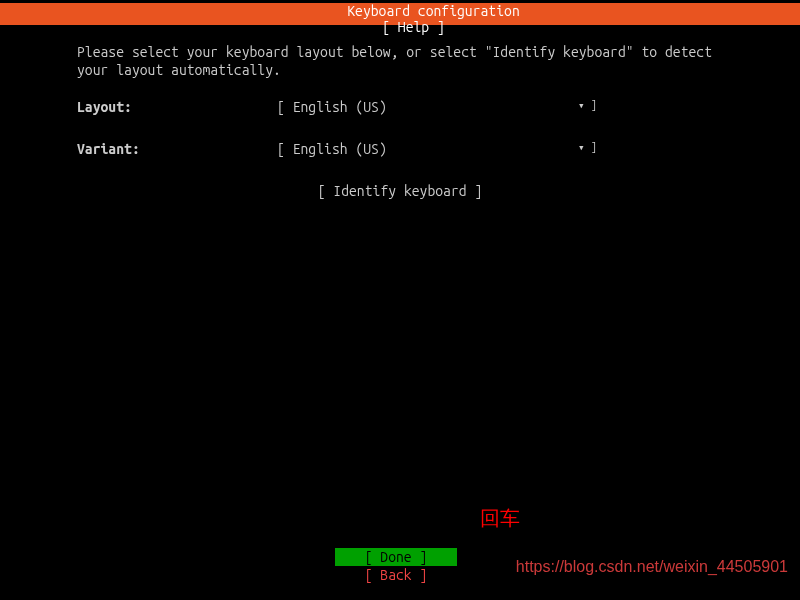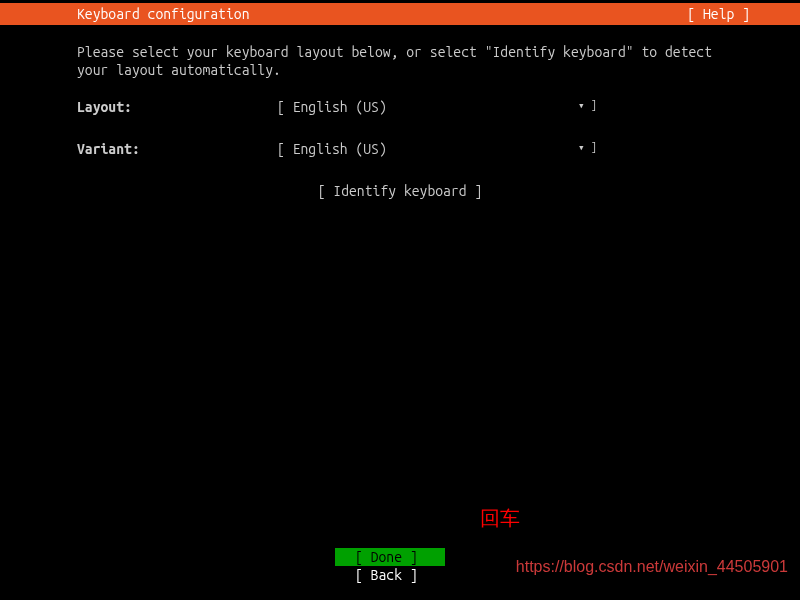--- a/index.html
+++ b/index.html
@@ -19,20 +19,21 @@
     }
     .header {
       background: #e95420;
       color: #fff;
       height: 22px;
       display: flex;
       justify-content: space-between;
       align-items: center;
       padding: 0 10px 0 77px;
       margin-top: 3px;
+      flex-direction: column;
     }
     .header-title {
       color: #fff;
     }
     .header-help {
       color: #ffffff;
       padding-right: 40px;
     }
     .content {
       padding: 18px 77px 0 77px;
@@ -71,31 +72,31 @@
       font-size: 20px;
       font-family: sans-serif;
     }
     .footer-buttons {
       position: absolute;
       top: 548px;
       left: 335px;
     }
     .btn {
       display: block;
-      width: 110px;
-      text-align: left;
+      width: 122px;
+      text-align: center;
       padding: 0 20px;
       line-height: 18px;
     }
     .btn-done {
       background: #00a000;
       color: #000;
     }
     .btn-back {
-      color: #ffffff;
+      color: #ef4444;
     }
     .watermark {
       position: absolute;
       bottom: 24px;
       right: 12px;
       color: #ef4444;
       font-family: sans-serif;
       font-size: 16px;
       opacity: 0.85;
     }

